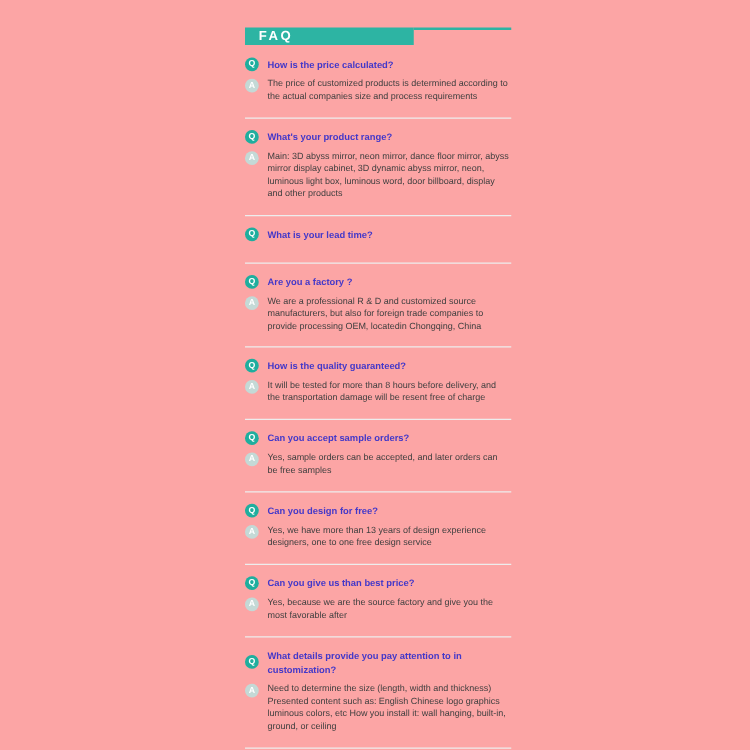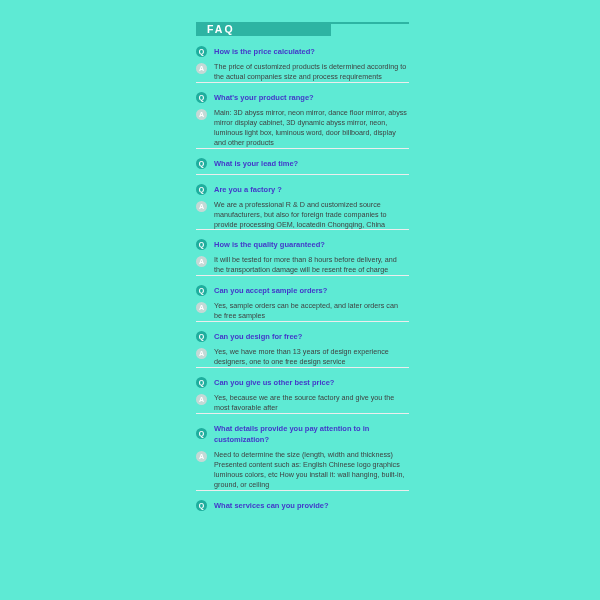--- a/index.html
+++ b/index.html
@@ -10,39 +10,39 @@
     --answer:#3f3f3f;
     --divider:#ededed;
   }
   *{margin:0;padding:0;box-sizing:border-box;}
   html,body{background:#ffffff;}
   body{
     width:600px;height:600px;
     font-family:"Liberation Sans","DejaVu Sans",sans-serif;
     position:relative;overflow:hidden;
   }
-  .page{position:absolute;left:0;top:0;width:600px;height:600px;background:#5eead4;}
+  .page{position:absolute;left:0;top:0;width:600px;height:600px;background:#fca5a5;}
   .content{position:absolute;left:196px;top:22px;width:213px;}
   .faq-header{position:relative;height:14px;}
   .faq-bar{
     position:absolute;left:0;top:0;width:135px;height:14px;
     background:var(--accent);
     display:flex;align-items:center;
   }
   .faq-title{
     color:#ffffff;font-size:10.5px;font-weight:bold;
     letter-spacing:2px;padding-left:11px;line-height:14px;
   }
   .faq-topline{
     position:absolute;left:135px;top:0;width:78px;height:2px;
     background:var(--accent);
   }
   .faq-list{margin-top:10px;}
   .faq-item{
-    padding-bottom:0;margin-bottom:9px;
+    padding-bottom:12px;margin-bottom:9px;
     border-bottom:1px solid var(--divider);
   }
   .faq-item:last-child{border-bottom:none;}
   .q-row{display:flex;align-items:center;gap:7px;margin-bottom:5px;}
   .a-row{display:flex;align-items:flex-start;gap:7px;}
   .badge{
     flex:0 0 auto;width:11px;height:11px;border-radius:50%;
     color:#ffffff;font-size:7px;font-weight:bold;
     display:flex;align-items:center;justify-content:center;
     line-height:1;
@@ -139,21 +139,21 @@
     </div>
     <div class="a-row">
       <span class="badge a-badge">A</span>
       <span class="a-text">Yes, we have more than 13 years of design experience designers, one to one free design service</span>
     </div>
   </div>
 
   <div class="faq-item">
     <div class="q-row">
       <span class="badge q-badge">Q</span>
-      <span class="q-text">Can you give us other best price?</span>
+      <span class="q-text">Can you give us than best price?</span>
     </div>
     <div class="a-row">
       <span class="badge a-badge">A</span>
       <span class="a-text">Yes, because we are the source factory and give you the most favorable after</span>
     </div>
   </div>
 
   <div class="faq-item">
     <div class="q-row">
       <span class="badge q-badge">Q</span>

